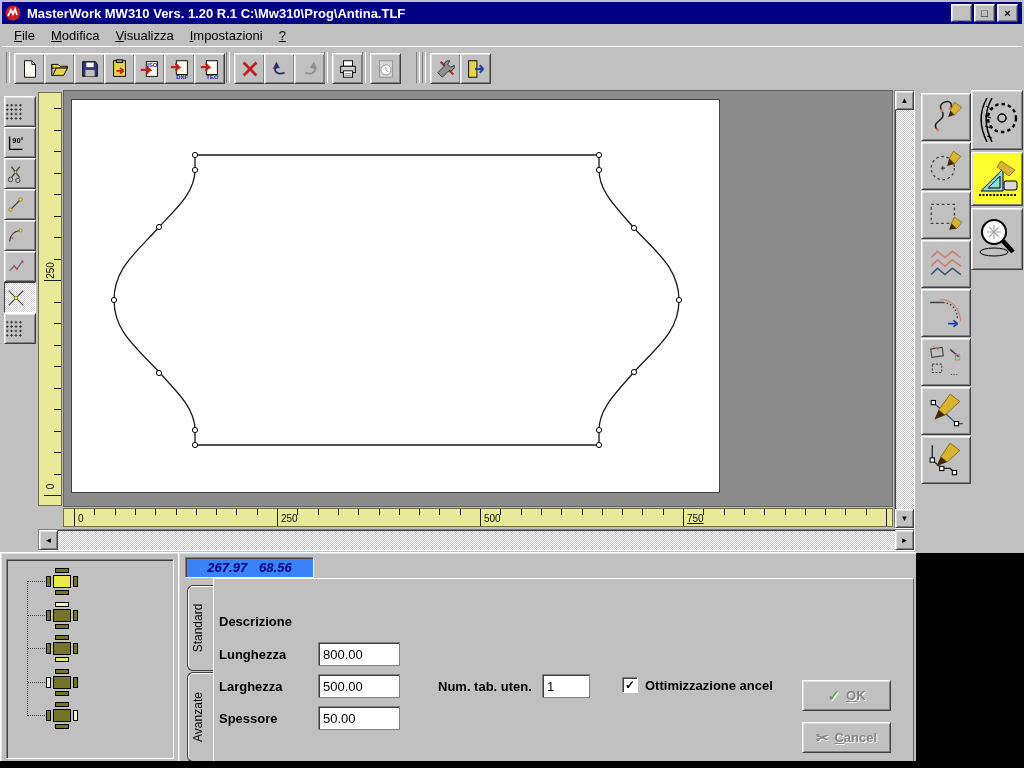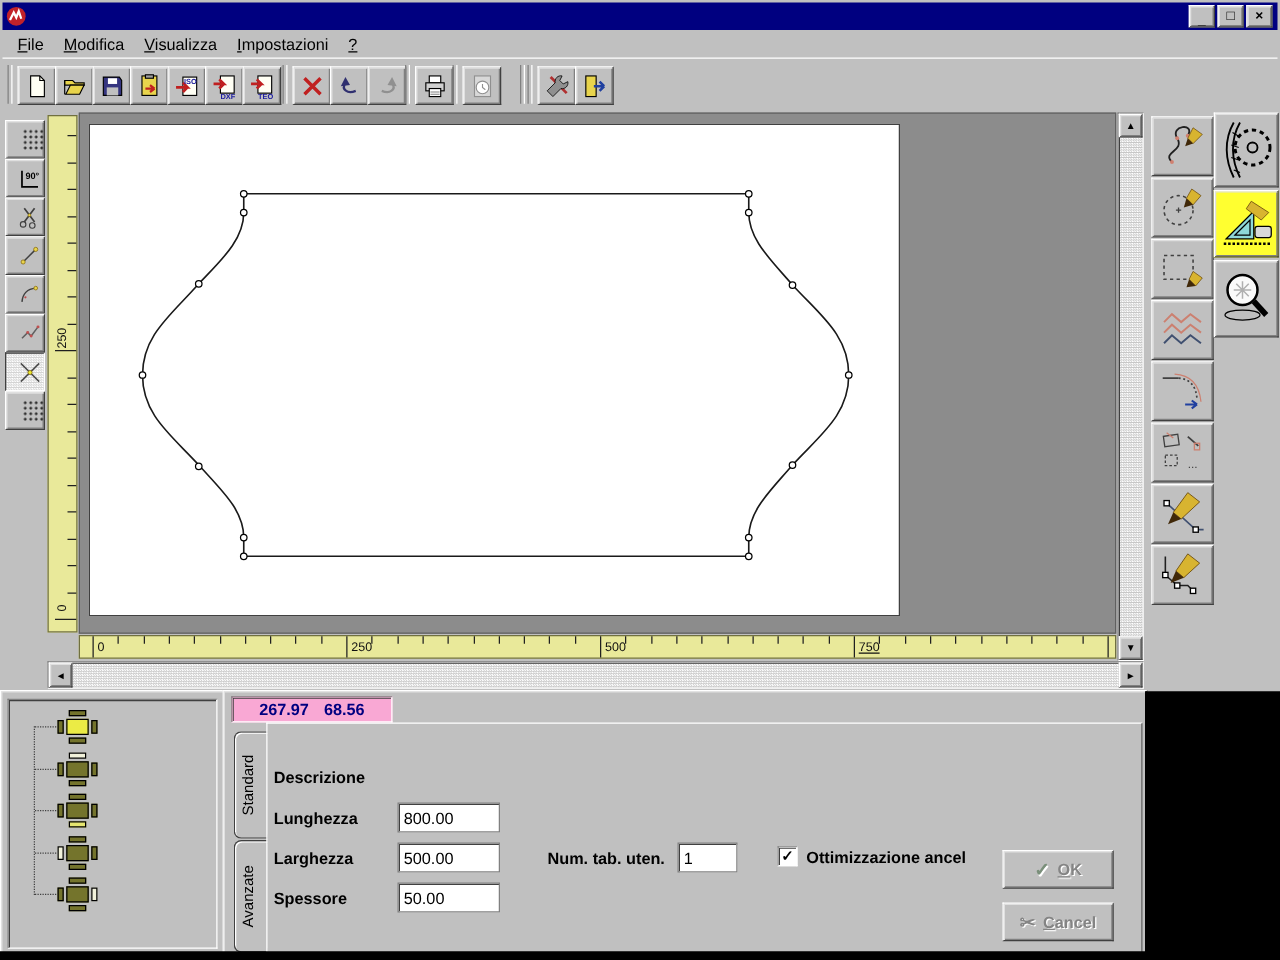--- a/index.html
+++ b/index.html
@@ -20,21 +20,21 @@
           font-size:11px;font-weight:bold;color:#000;line-height:1;}
   #winbtns{margin-left:auto;margin-right:4px;display:flex;gap:2px;}
   
   #menubar{left:2px;top:24px;width:1020px;height:22px;display:flex;align-items:flex-end;padding-left:4px;box-sizing:border-box;}
   .menuitem{font-size:13px;color:#000;padding:3px 8px;}
   
   #toolbar{left:2px;top:46px;width:1020px;height:42px;border-top:1px solid #fff;}
   .tbtn{position:absolute;top:6px;width:29px;height:29px;display:flex;align-items:center;justify-content:center;}
   .sep{position:absolute;top:5px;width:2px;height:31px;border-left:1px solid #808080;border-right:1px solid #fff;}
   
-  .ltbtn{position:absolute;left:4px;width:30px;height:29px;display:flex;align-items:center;justify-content:flex-end;}
+  .ltbtn{position:absolute;left:4px;width:30px;height:29px;display:flex;align-items:center;justify-content:flex-start;}
   .pressed{border-top:1px solid #404040;border-left:1px solid #404040;border-right:1px solid #fff;border-bottom:1px solid #fff;
            box-shadow:none;background-image:conic-gradient(#fff 25%,#d4d4d4 0 50%,#fff 0 75%,#d4d4d4 0);background-size:2px 2px;}
   .gridpat{width:17px;height:17px;background-image:radial-gradient(#303030 1.1px,transparent 1.2px);background-size:4.4px 4.4px;}
   
   #vruler{left:38px;top:92px;width:24px;height:414px;background:#e9e99a;border:1px solid #707040;box-sizing:border-box;}
   #hruler{left:63px;top:508px;width:830px;height:19px;background:#e9e99a;border:1px solid #707040;box-sizing:border-box;}
   .htick{position:absolute;top:0;width:1px;height:6px;background:#202020;}
   .htick.tall{height:17px;}
   .hlabel{position:absolute;top:4px;font-size:10px;font-weight:normal;color:#101010;}
   .vtick{position:absolute;right:0;height:1px;width:7px;background:#202020;}
@@ -56,22 +56,22 @@
   .station{position:absolute;left:38px;width:34px;height:28px;}
   .sp{position:absolute;background:#74742c;border:1px solid #000;box-sizing:border-box;}
   .sp-c{left:8px;top:7px;width:18px;height:13px;}
   .sp-t{left:10px;top:0;width:14px;height:5px;}
   .sp-b{left:10px;top:22px;width:14px;height:5px;}
   .sp-l{left:1px;top:8px;width:5px;height:11px;}
   .sp-r{left:28px;top:8px;width:5px;height:11px;}
   .stub{position:absolute;left:-17px;top:13px;width:17px;border-top:1px dotted #404040;}
   #tree-line{position:absolute;left:20px;top:21px;height:135px;border-left:1px dotted #404040;}
   #panel-right{left:178px;top:552px;width:738px;height:211px;}
-  .statusbox{position:absolute;top:4px;height:19px;background:#f9a8d4;display:flex;align-items:center;justify-content:center;
-             font-size:13px;font-weight:bold;color:#000080;}
+  .statusbox{position:absolute;top:4px;height:19px;background:#3b82f6;display:flex;align-items:center;justify-content:center;
+             font-size:13px;font-weight:bold;color:#000080;font-style:italic;}
   .vtab{position:absolute;left:8px;width:26px;background:#c0c0c0;border:1px solid #404040;border-right:none;
         border-radius:6px 0 0 6px;box-shadow:inset 1px 1px 0 #fff;}
   .vtab span{position:absolute;left:-29px;top:50%;margin-top:-10px;width:84px;height:20px;text-align:center;
              font-size:12px;color:#000;transform:rotate(-90deg);white-space:nowrap;}
   #formbox{position:absolute;left:34px;top:25px;width:699px;height:183px;border-top:1px solid #fff;border-left:1px solid #fff;
            border-right:1px solid #606060;border-bottom:1px solid #606060;}
   .flabel{position:absolute;font-size:13px;font-weight:bold;color:#000;white-space:nowrap;}
   .finput{position:absolute;background:#fff;border:none;outline:1px solid #808080;
           box-shadow:inset 1px 1px 0 #404040, 1px 1px 0 #fff;
           font-family:"Liberation Sans",sans-serif;font-size:13px;color:#000;padding:0 4px;}
@@ -90,20 +90,21 @@
 </head>
 <body>
 
 <div id="screen">
 
   <div id="titlebar" class="abs">
     <svg width="16" height="16" style="margin-left:3px">
       <circle cx="8" cy="8" r="7.5" fill="#c2222a"></circle>
       <path d="M3 11 L6 5 L8 9 L10 4 L12 10" stroke="#fff" stroke-width="1.8" fill="none"></path>
     </svg>
+    <span class="ttl">MasterWork MW310 Vers. 1.20 R.1 C:\Mw310\Prog\Antina.TLF</span>
     <div id="winbtns">
       <div class="winbtn raised">
           <span style="margin-top:6px">_</span>
         </div>
       <div class="winbtn raised">
           <span>□</span>
         </div>
       <div class="winbtn raised">
           <span>×</span>
         </div>

